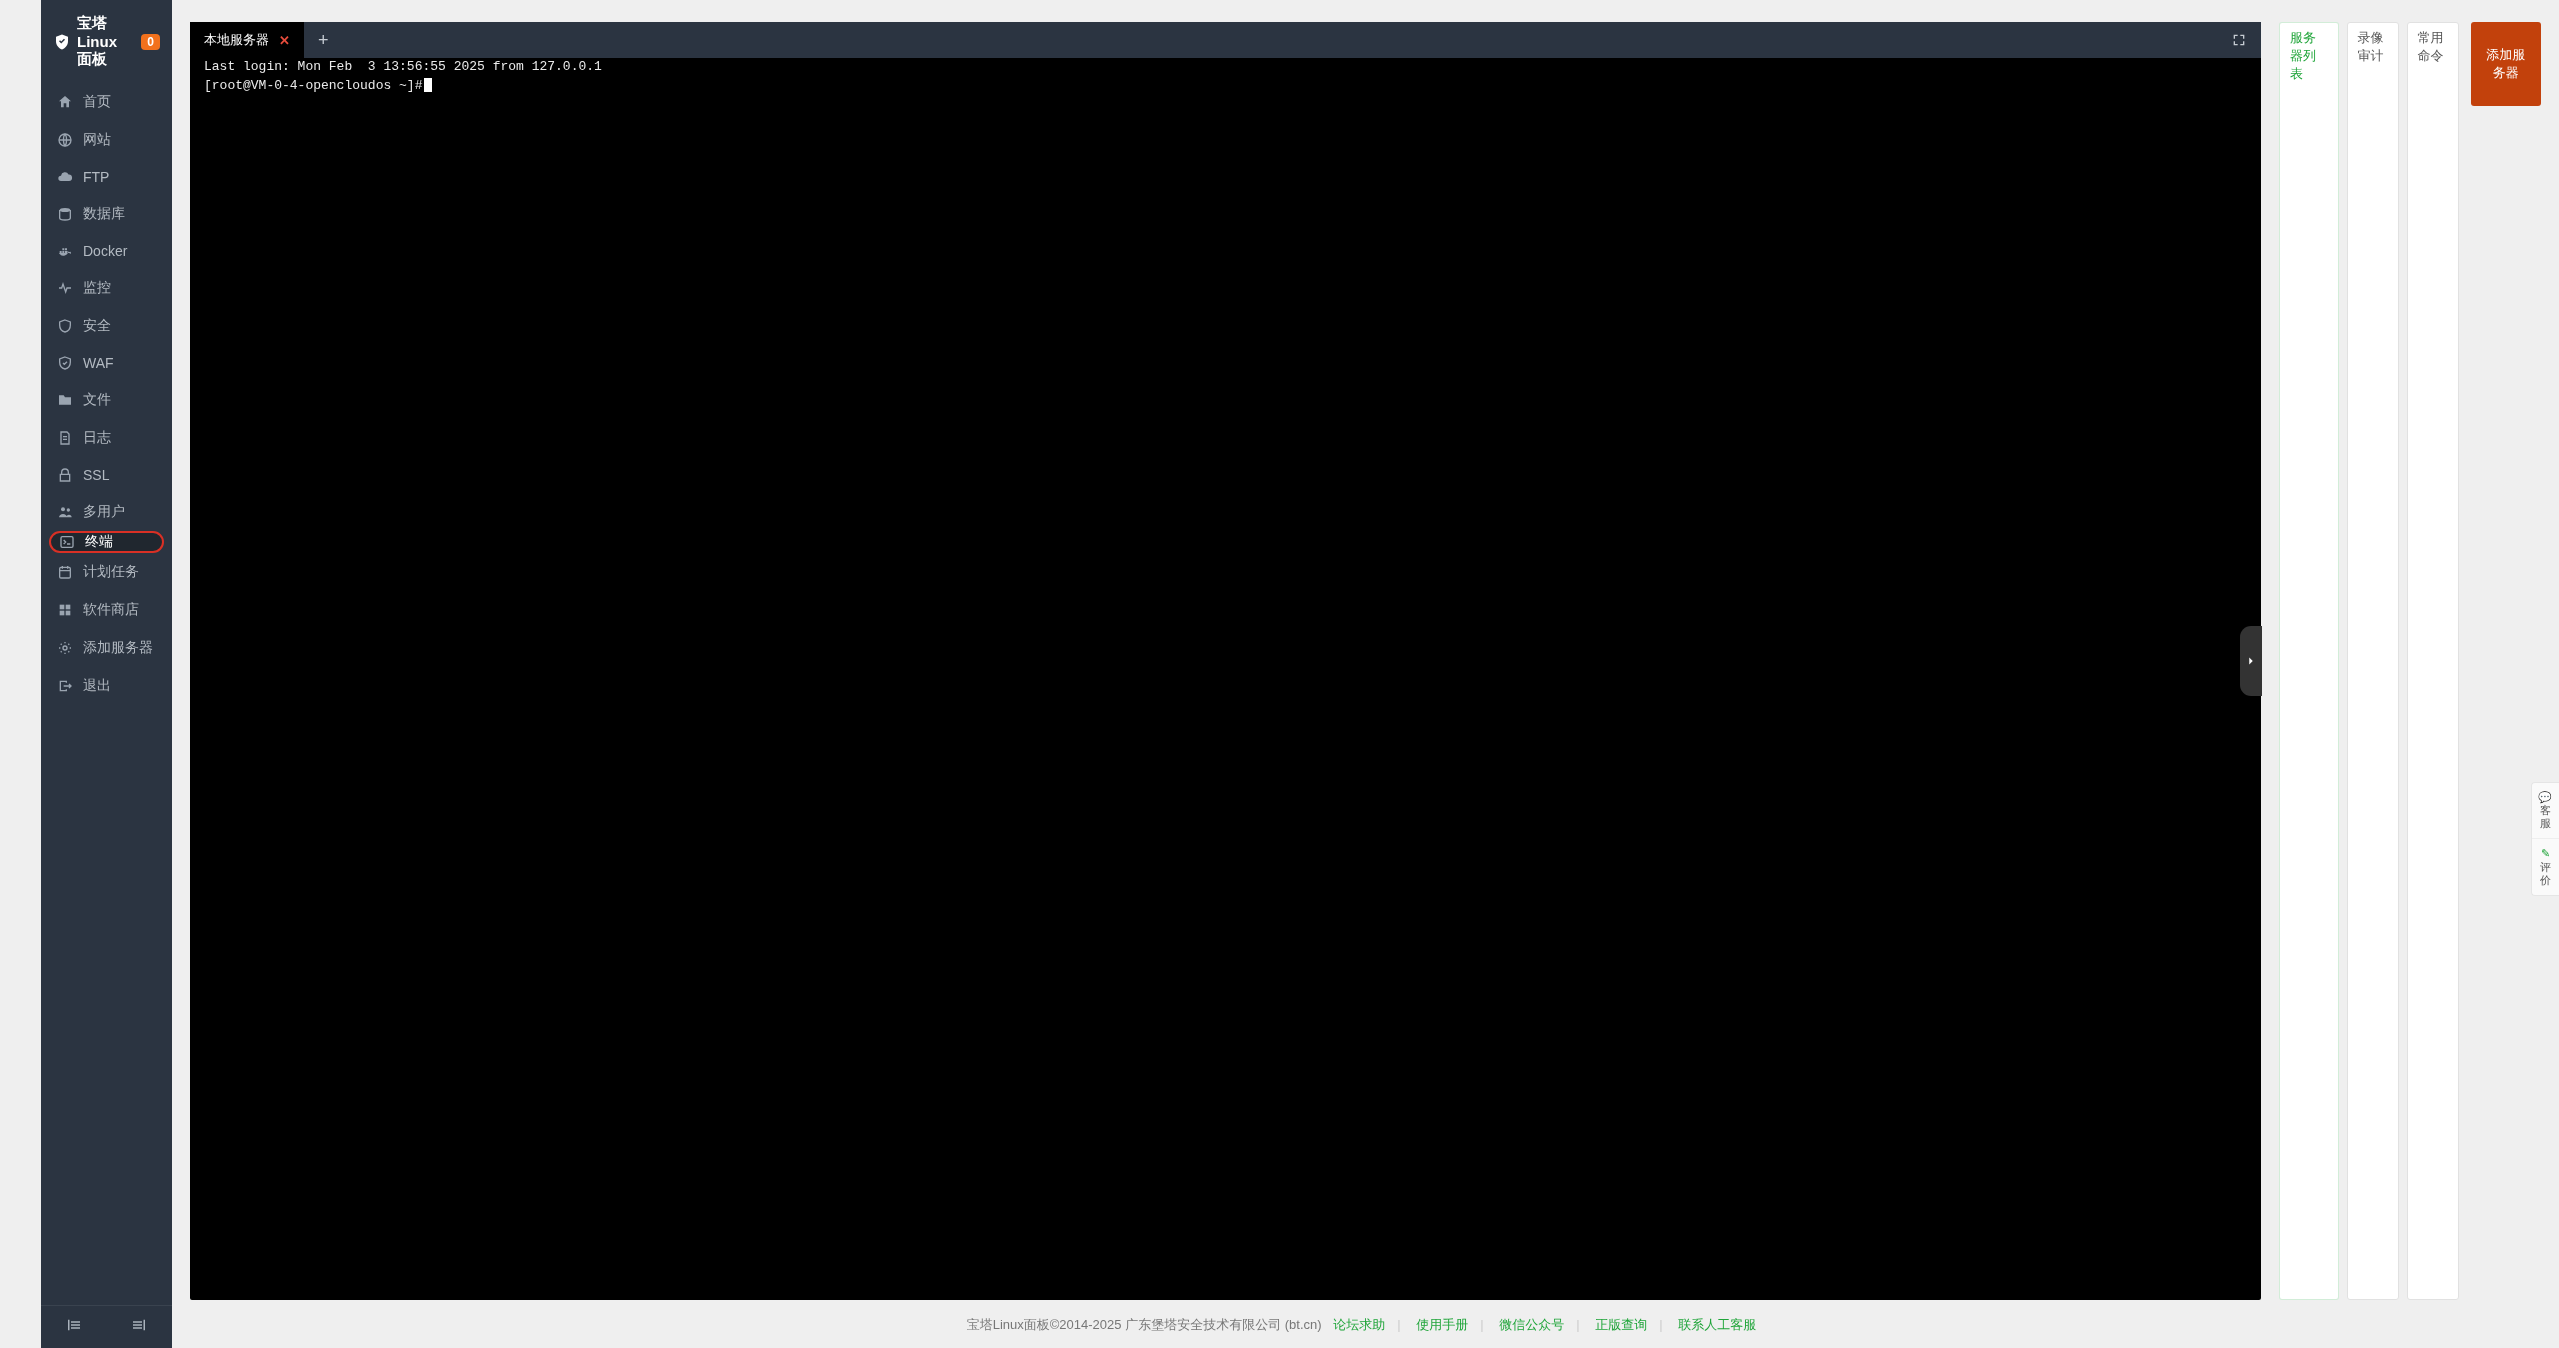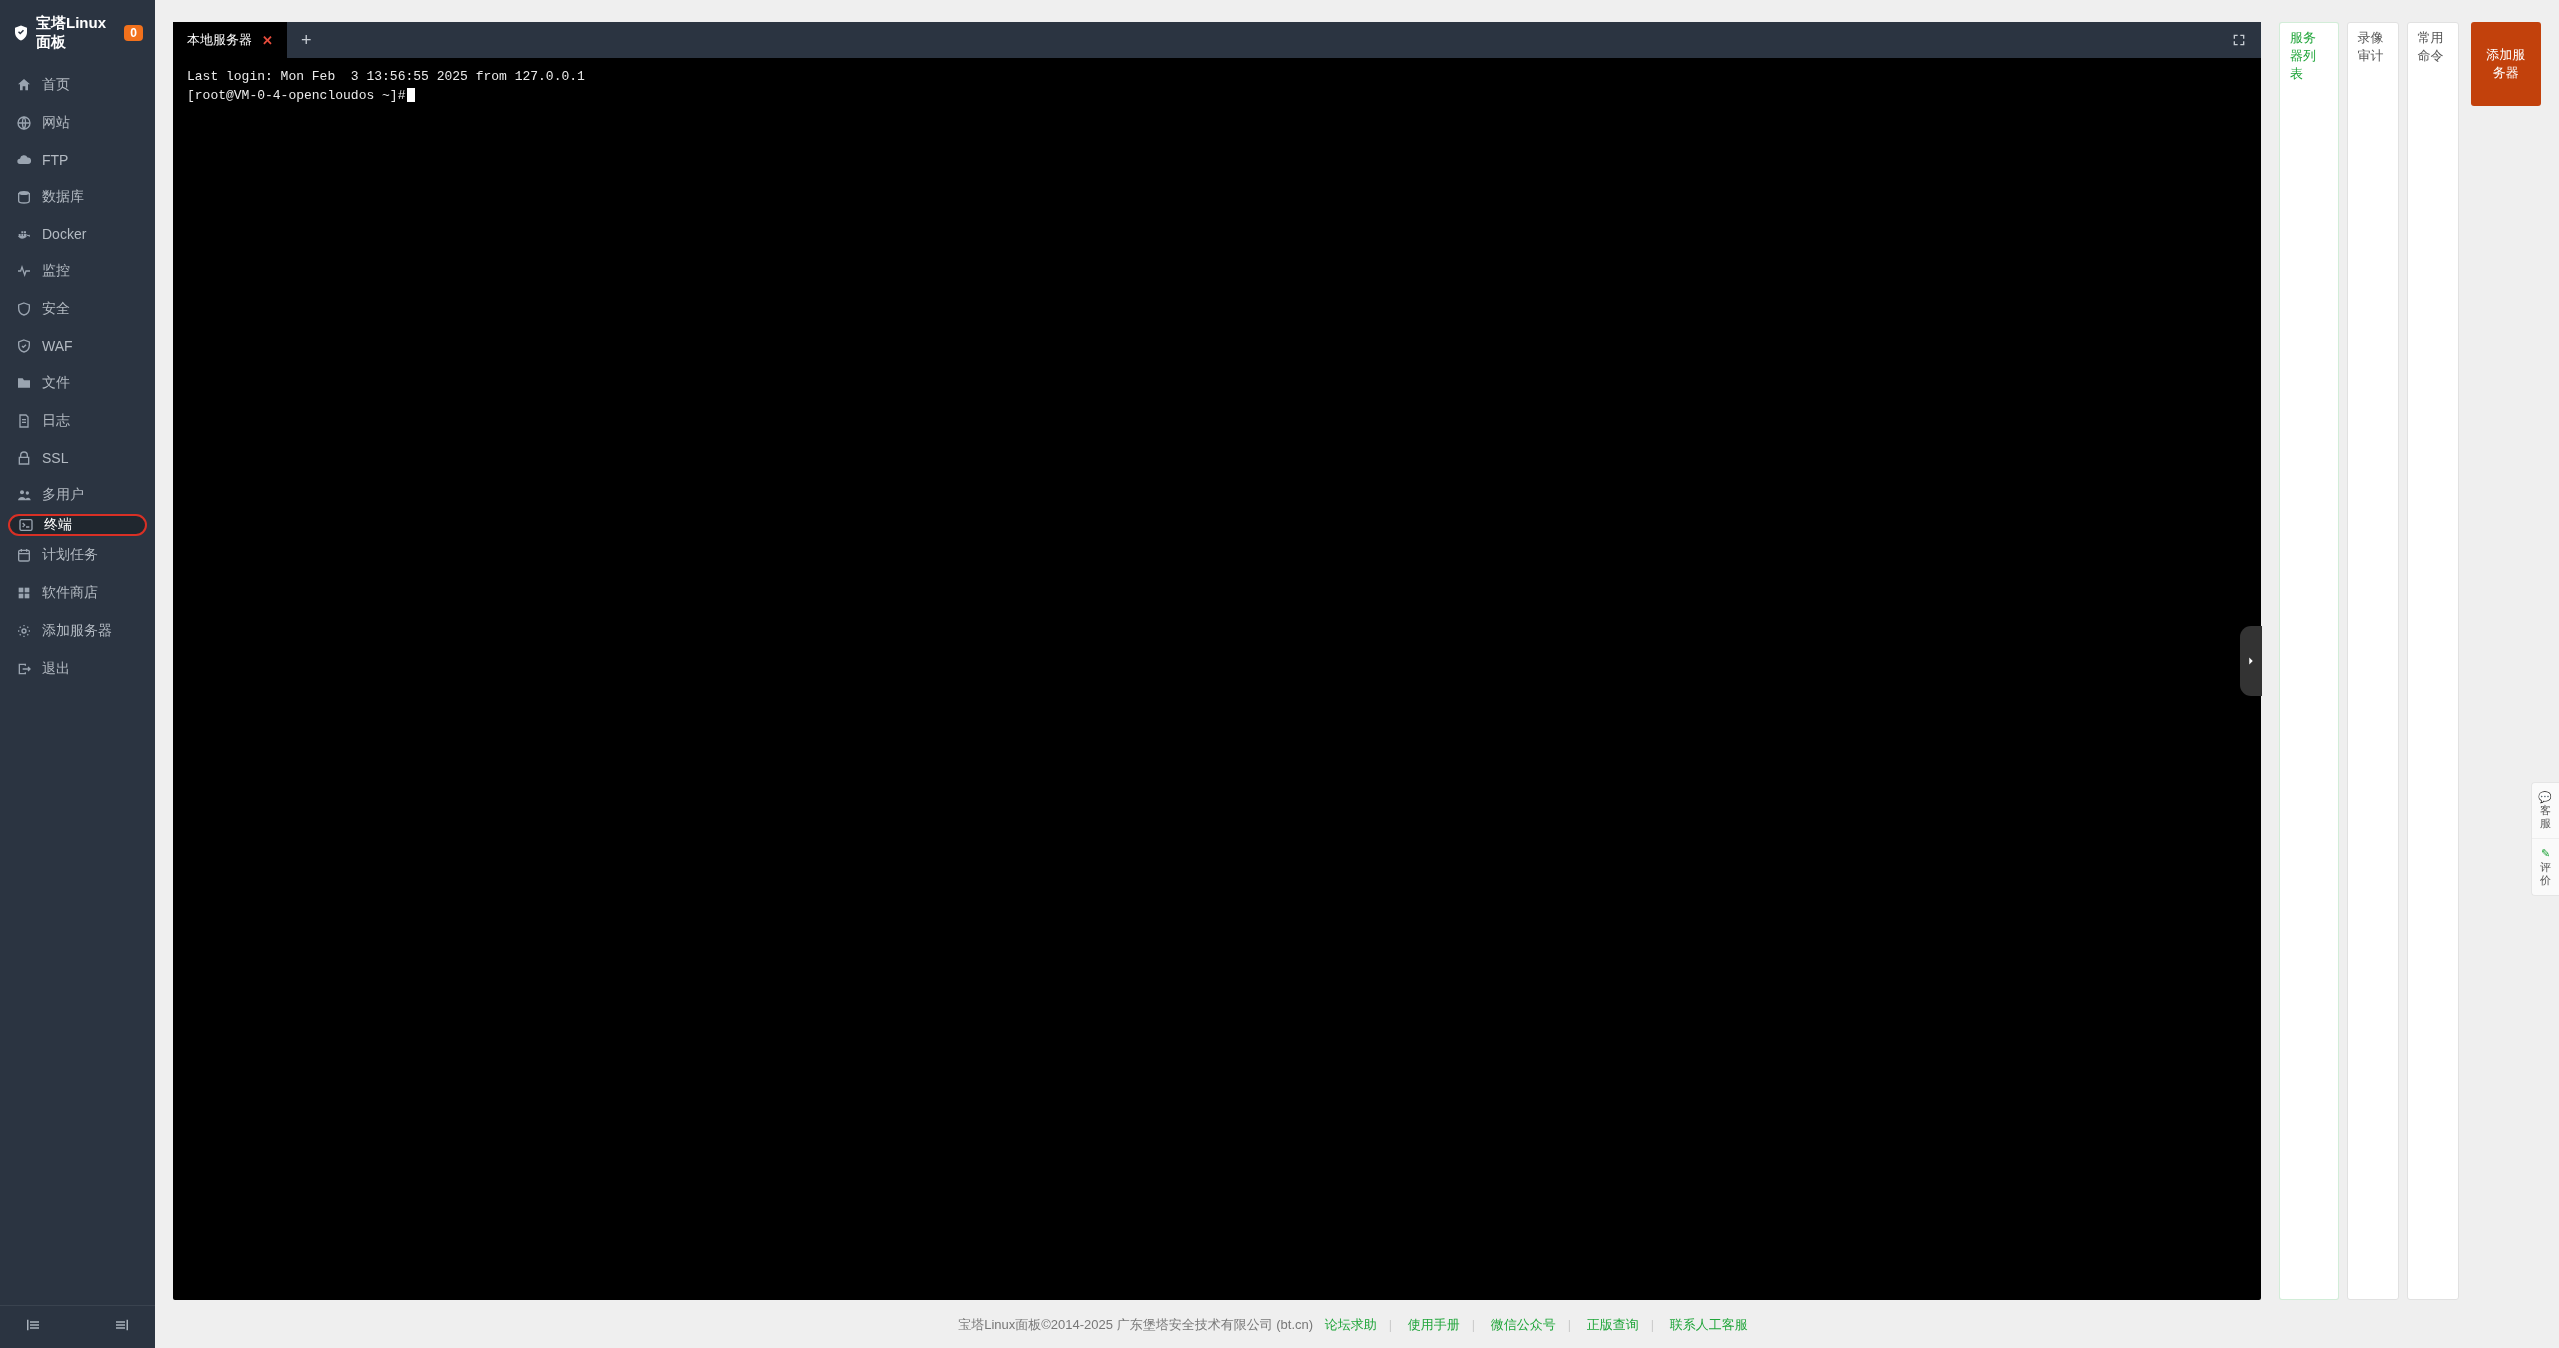--- a/index.html
+++ b/index.html
@@ -1,41 +1,41 @@
 <!DOCTYPE html>
 <html><head>
 <meta charset="utf-8">
 <style>
   * { box-sizing: border-box; margin: 0; padding: 0; }
   html, body { width: 100%; height: 100%; font-family: -apple-system, "Microsoft YaHei", "PingFang SC", sans-serif; font-size: 14px; background: #efefef; overflow: hidden; }
   body { display: flex; }
 
   
-  .sidebar { width: 155px; background: #2b3441; color: #c6ccd3; display: flex; flex-direction: column; height: 100vh; }
+  .sidebar { width: 131px; background: #2b3441; color: #c6ccd3; display: flex; flex-direction: column; height: 100vh; margin-left: 41px; }
   .brand { display: flex; align-items: center; padding: 14px 12px; gap: 6px; color: #fff; font-weight: 600; font-size: 15px; }
   .brand-icon { width: 18px; height: 18px; }
   .brand-badge { background: #f2711c; color: #fff; border-radius: 4px; padding: 1px 6px; font-size: 12px; margin-left: 4px; }
   .nav { flex: 1; overflow-y: auto; }
   .nav-item { display: flex; align-items: center; gap: 10px; padding: 10px 16px; cursor: pointer; color: #b3bac2; font-size: 14px; }
   .nav-item.active { background: #20272f; color: #fff; }
   .nav-item .nav-icon { width: 16px; height: 16px; display: inline-flex; align-items: center; justify-content: center; color: #9aa4b0; }
   .nav-item.highlight-box { border: 2px solid #d93025; border-radius: 16px; margin: 0 8px; padding: 0 8px; }
   .sidebar-footer { display: flex; justify-content: space-between; padding: 10px 24px 14px; border-top: 1px solid #3a434f; }
   .sidebar-footer span { cursor: pointer; color: #aab2bc; }
 
   
   .main { flex: 1; display: flex; flex-direction: column; height: 100vh; min-width: 0; }
   .content-row { flex: 1; display: flex; padding: 22px 18px 0 18px; gap: 18px; min-height: 0; }
   .terminal-wrap { flex: 1; display: flex; flex-direction: column; background: #000; position: relative; border-radius: 2px; min-width: 0; }
   .term-tabs { background: #2b3441; display: flex; align-items: center; height: 36px; }
   .term-tab { display: flex; align-items: center; gap: 10px; padding: 0 14px; height: 100%; background: #000; color: #fff; font-size: 13px; }
   .term-tab-close { color: #e74c3c; cursor: pointer; font-weight: bold; }
   .term-add { color: #c6ccd3; padding: 0 14px; cursor: pointer; font-size: 18px; }
   .term-right { margin-left: auto; padding: 0 14px; color: #c6ccd3; cursor: pointer; }
-  .term-body { flex: 1; padding: 10px 14px; color: #eaeaea; font-family: Consolas, "Courier New", monospace; font-size: 13px; line-height: 1.45; white-space: pre; overflow: auto; }
+  .term-body { flex: 1; padding: 0 14px; color: #eaeaea; font-family: Consolas, "Courier New", monospace; font-size: 13px; line-height: 1.45; white-space: pre; overflow: auto; }
   .term-body .cursor { display: inline-block; width: 8px; height: 14px; background: #fff; margin-left: 2px; vertical-align: middle; }
   .collapse-handle { position: absolute; right: -1px; top: 50%; transform: translateY(-50%); width: 22px; height: 70px; background: #333; color: #fff; border-radius: 11px 0 0 11px; display: flex; align-items: center; justify-content: center; cursor: pointer; }
 
   
   .right-panel { width: 262px; display: flex; flex-direction: row; gap: 12px; }
   .tabs { display: flex; gap: 8px; }
   .tab { border: 1px solid #e1e1e1; background: #fff; padding: 6px 10px; border-radius: 3px; font-size: 13px; cursor: pointer; color: #555; }
   .tab.active { color: #20a53a; border-color: #20a53a33; }
   .btn-green { background: #c2410c; color: #fff; border: none; padding: 24px 12px; border-radius: 3px; font-size: 13px; cursor: pointer; align-self: flex-start; }
   .panel { background: #fff; border: 1px solid #ececec; border-radius: 3px; }

